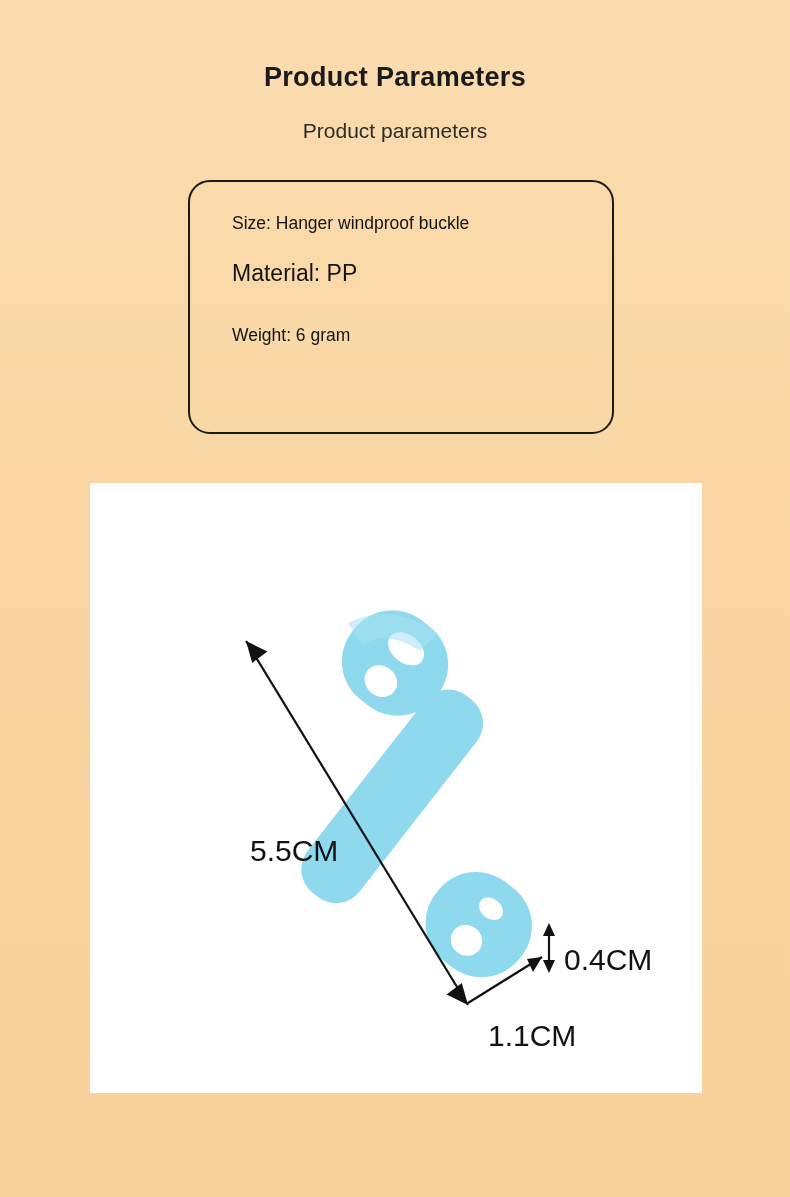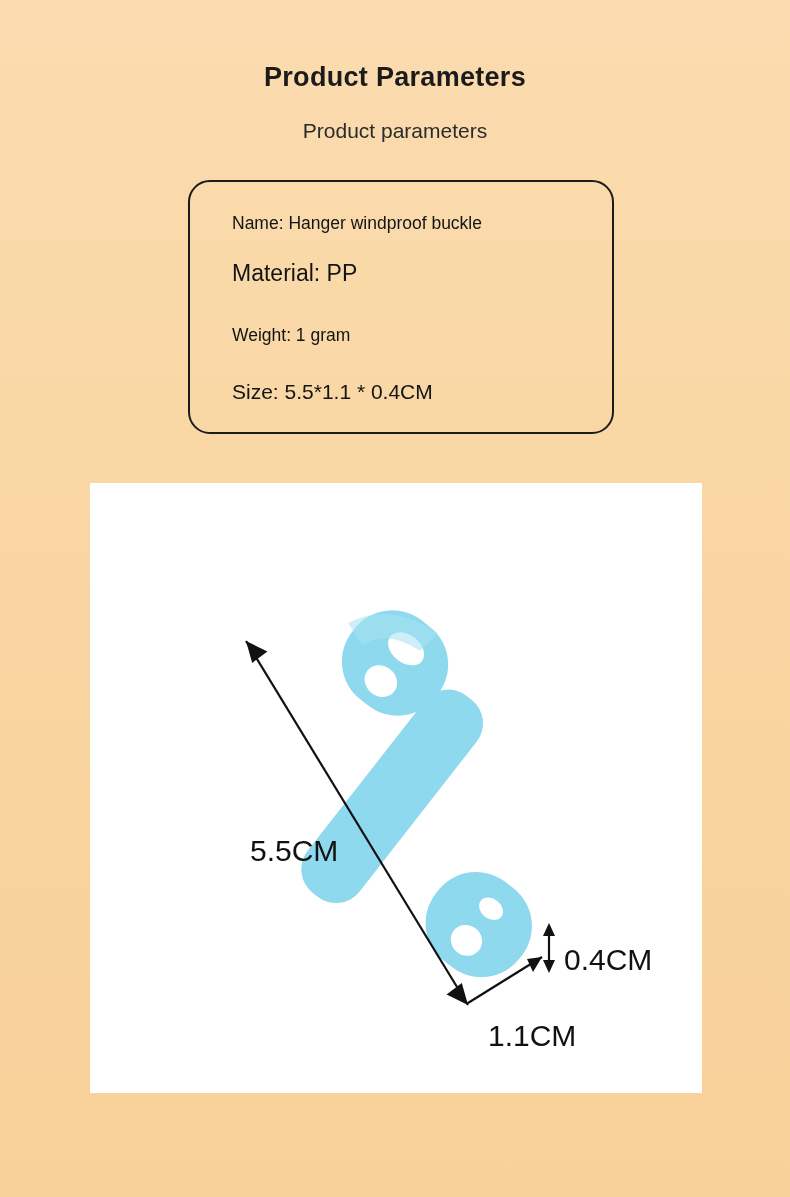--- a/index.html
+++ b/index.html
@@ -98,24 +98,23 @@
 <div class="page">
 
   <div class="ghost g1"></div>
   <div class="ghost g2"></div>
   <div class="ghost g3"></div>
 
   <div class="title-main">Product Parameters</div>
   <div class="title-sub">Product parameters</div>
 
   <div class="spec-box">
-    <div class="spec-row spec-name">Name: Hanger windproof buckle</div>
+    <div class="spec-row spec-name">Size: Hanger windproof buckle</div>
     <div class="spec-row spec-mat">Material: PP</div>
-    <div class="spec-row spec-weight">Weight: 1 gram</div>
-    <div class="spec-row spec-size">Size: 5.5*1.1 * 0.4CM</div>
+    <div class="spec-row spec-weight">Weight: 6 gram</div>
   </div>
 
   <div class="photo">
     <svg width="612" height="610" viewBox="0 0 612 610" xmlns="http://www.w3.org/2000/svg">
       <rect x="0" y="0" width="612" height="610" fill="#ffffff"></rect>
 
       <g>
 
         <g transform="rotate(38 305 180)">
           <rect x="252" y="130" width="106" height="100" rx="48" ry="48" fill="#8fd9ee"></rect>

